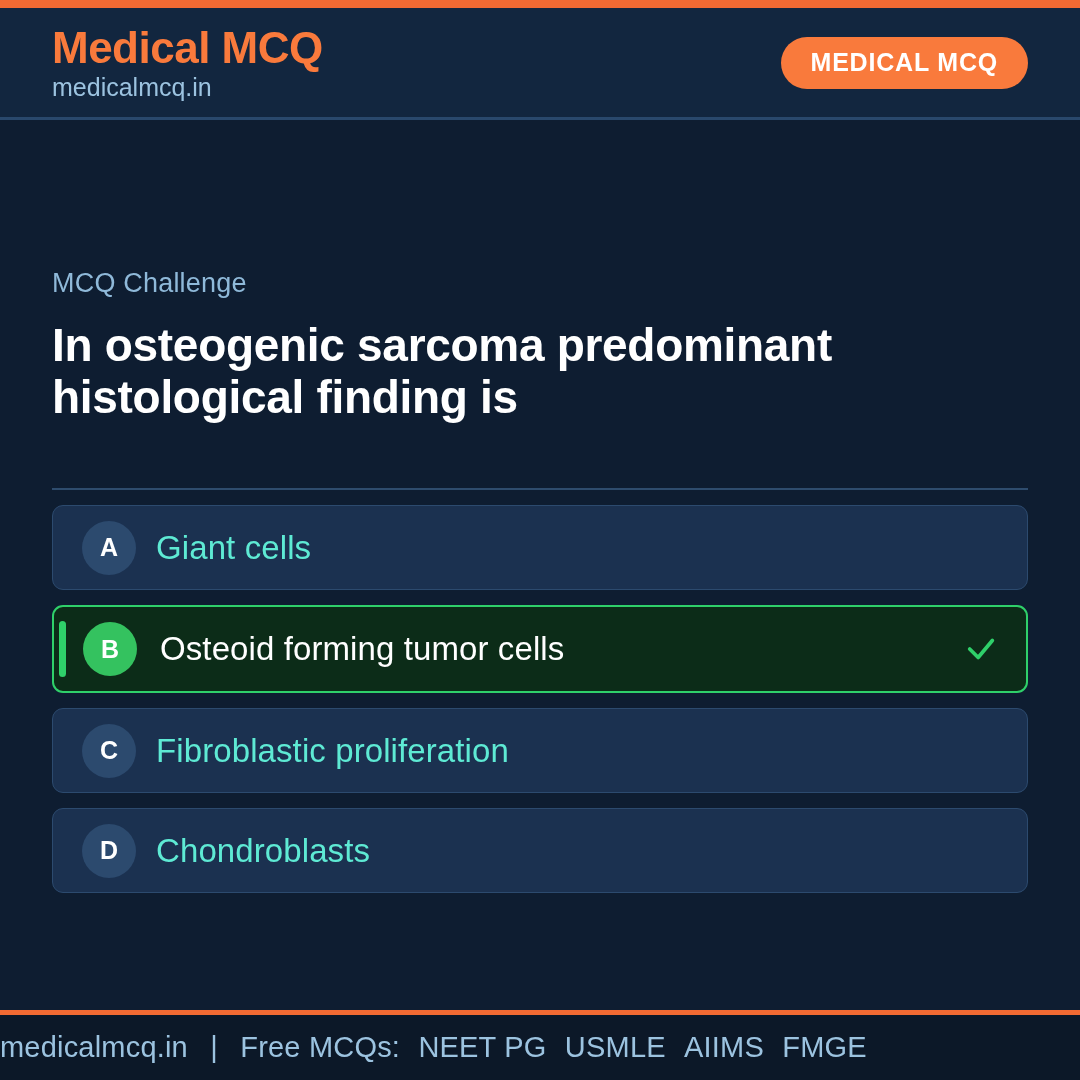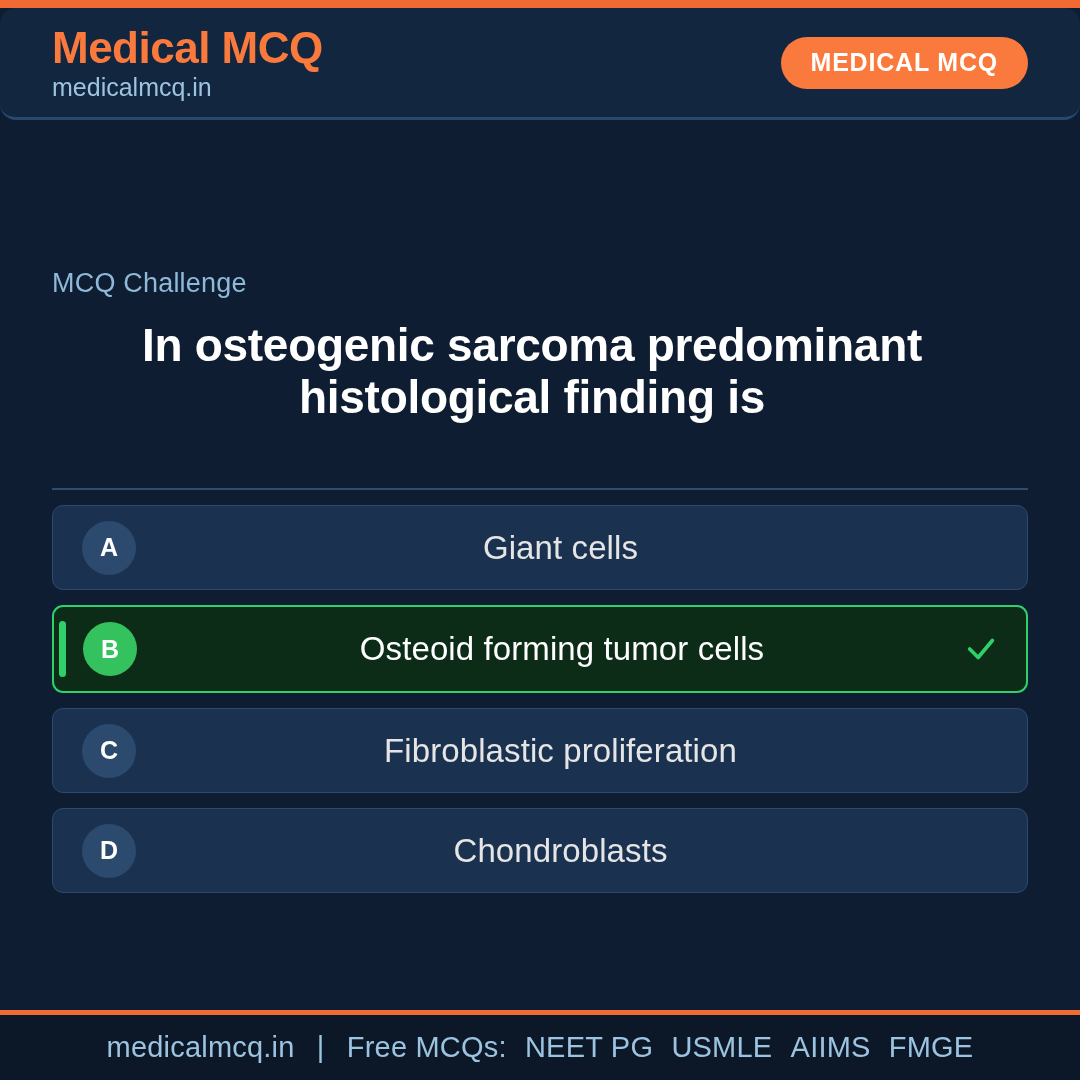--- a/index.html
+++ b/index.html
@@ -33,21 +33,20 @@
     position: relative;
     flex: 0 0 auto;
     height: 112px;
     background: #12263f;
     border-bottom: 3px solid #29486c;
     box-sizing: border-box;
     display: flex;
     align-items: center;
     justify-content: space-between;
     padding: 0 52px;
-    border-radius: 16px;
   }
   .brand {
     display: flex;
     flex-direction: column;
     justify-content: center;
     line-height: 1;
   }
   .brand-title {
     font-size: 44px;
     font-weight: bold;
@@ -71,21 +70,20 @@
     white-space: nowrap;
     line-height: 1;
   }
 
   
   .body-area {
     flex: 1 1 auto;
     position: relative;
     padding: 0 52px;
     box-sizing: border-box;
-    text-align: center;
   }
   .kicker {
     position: absolute;
     top: 148px;
     left: 52px;
     font-size: 27px;
     color: #8fb9d9;
     letter-spacing: 0.2px;
   }
   .question {
@@ -140,21 +138,21 @@
     font-size: 25px;
     font-weight: bold;
     display: flex;
     align-items: center;
     justify-content: center;
     line-height: 1;
   }
   .option .otext {
     margin-left: 20px;
     font-size: 33px;
-    color: #e5e5e5;
+    color: #5eead4;
     flex: 1 1 auto;
     letter-spacing: 0.1px;
   }
   .option .check {
     flex: 0 0 auto;
     width: 34px;
     height: 34px;
     opacity: 0;
   }
 
@@ -187,21 +185,21 @@
 
   
   .footer {
     flex: 0 0 auto;
     height: 70px;
     background: #0c1828;
     border-top: 5px solid #f26a33;
     box-sizing: border-box;
     display: flex;
     align-items: center;
-    justify-content: center;
+    justify-content: flex-start;
   }
   .footer-text {
     font-size: 29px;
     color: #9cc3e0;
     letter-spacing: 0.2px;
     white-space: nowrap;
   }
   .footer-text .fsep {
     padding: 0 14px;
   }

